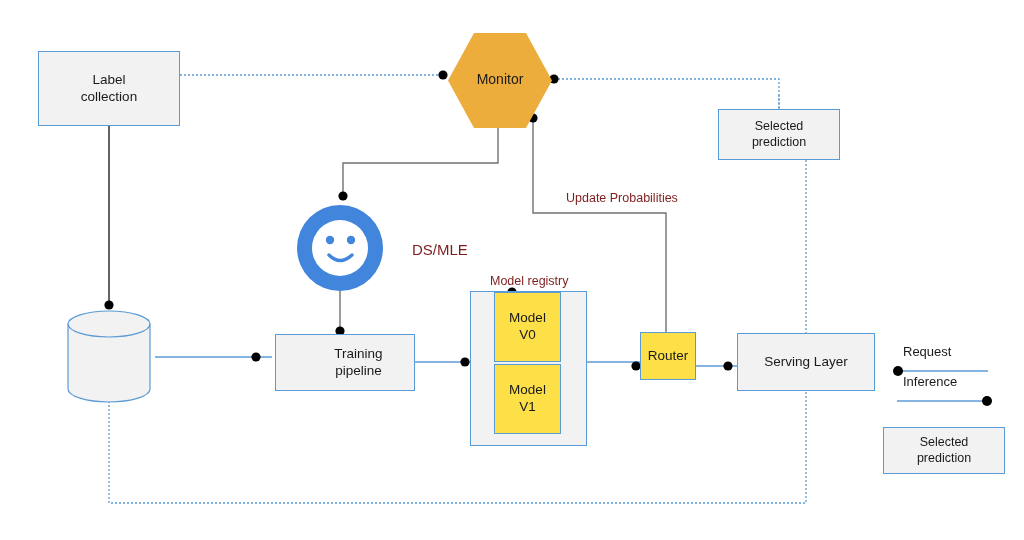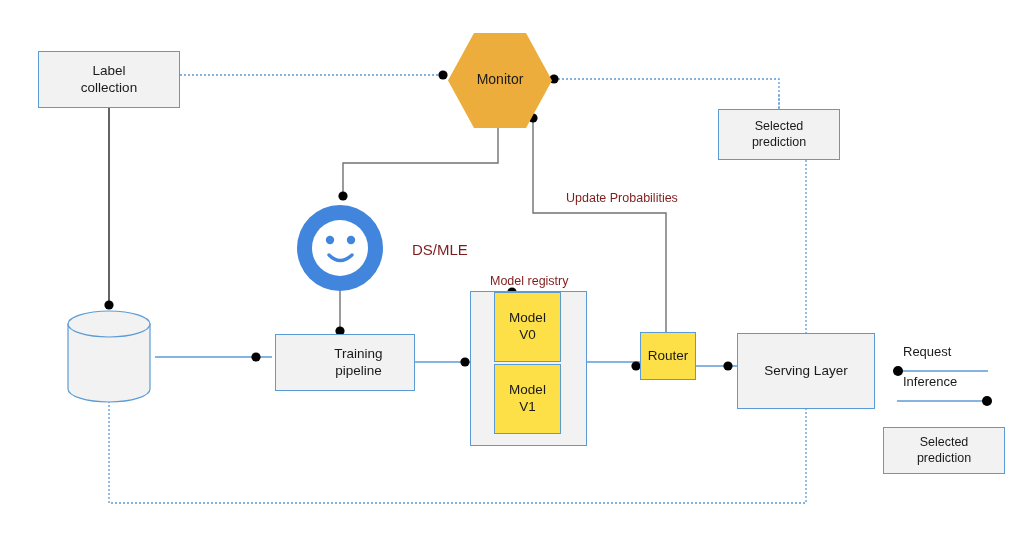--- a/index.html
+++ b/index.html
@@ -80,21 +80,21 @@
 
     <g>
       <circle cx="340" cy="248" r="43" fill="#4285dd"></circle>
       <circle cx="340" cy="248" r="28" fill="#ffffff"></circle>
       <circle cx="330" cy="240" r="4.2" fill="#4285dd"></circle>
       <circle cx="351" cy="240" r="4.2" fill="#4285dd"></circle>
       <path d="M329 255 Q340 266 352 255" stroke="#4285dd" stroke-width="3.4" fill="none" stroke-linecap="round"></path>
     </g>
   </svg>
 
-  <div class="node boxnode" style="left:38px;top:51px;width:142px;height:57px;">
+  <div class="node boxnode" style="left:38px;top:51px;width:142px;height:75px;">
     <div>
       <div>Label</div>
       <div>collection</div>
     </div>
   </div>
 
   <div class="hexlabel" style="left:440px;top:71px;">Monitor</div>
 
 
   <div class="caption" style="left:412px;top:241px;font-size:15px;">DS/MLE</div>
@@ -119,21 +119,21 @@
 
   <div class="node plainbox" style="left:494px;top:364px;width:67px;height:70px;">
     <div>
       <div>Model</div>
       <div>V1</div>
     </div>
   </div>
 
   <div class="node plainbox" style="left:640px;top:332px;width:56px;height:48px;">Router</div>
 
-  <div class="node boxnode" style="left:737px;top:333px;width:138px;height:76px;">Serving Layer</div>
+  <div class="node boxnode" style="left:737px;top:333px;width:138px;height:58px;">Serving Layer</div>
 
   <div class="node boxnode" style="left:718px;top:109px;width:122px;height:51px;font-size:12.5px;">
     <div>
       <div>Selected</div>
       <div>prediction</div>
     </div>
   </div>
 
   <div class="node boxnode" style="left:883px;top:427px;width:122px;height:47px;font-size:12.5px;">
     <div>

